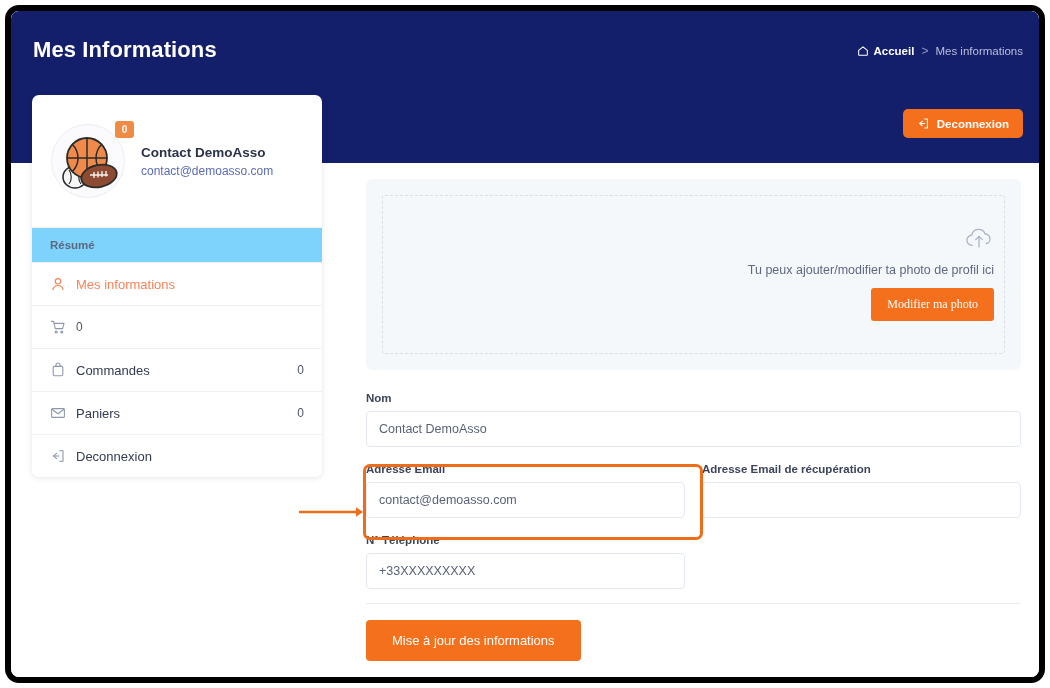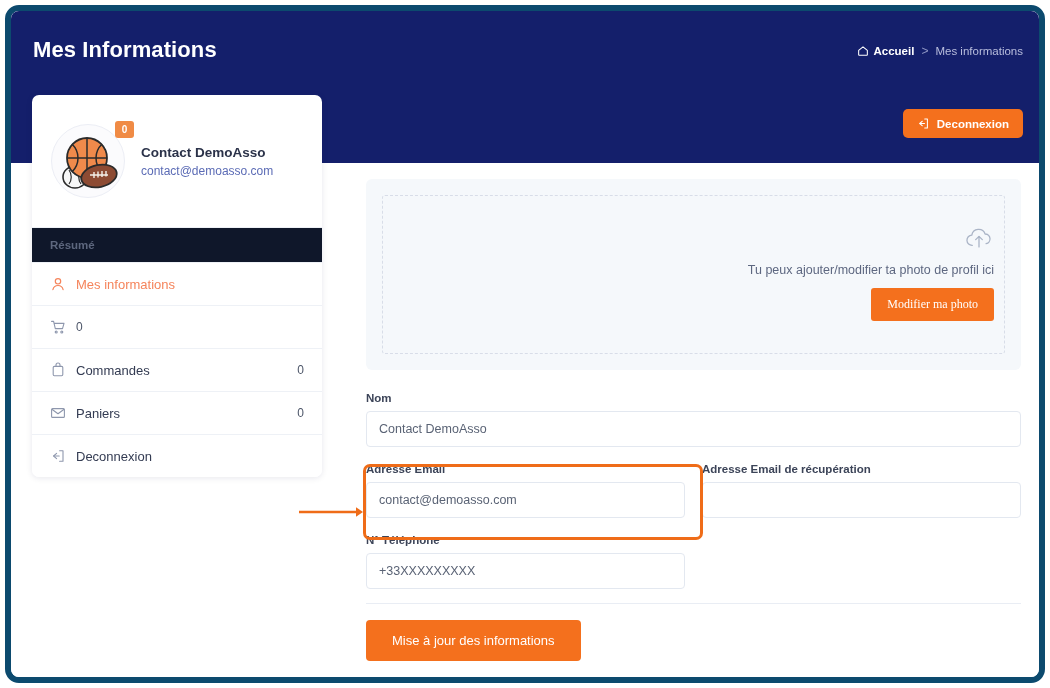--- a/index.html
+++ b/index.html
@@ -6,21 +6,21 @@
   html, body {
     width: 1050px; height: 688px;
     font-family: "Liberation Sans", sans-serif;
     background: #ffffff;
     overflow: hidden;
   }
   #frame {
     position: absolute;
     left: 5px; top: 5px;
     width: 1040px; height: 678px;
-    border: 6px solid #0c4a6e;
+    border: 6px solid #000000;
     border-radius: 14px;
     background: #ffffff;
     overflow: hidden;
   }
   #page {
     position: absolute;
     left: 0; top: 0;
     width: 1028px; height: 666px;
     background: #ffffff;
     overflow: hidden;
@@ -116,21 +116,21 @@
     display: flex;
     align-items: center;
     justify-content: center;
     padding: 0 4px;
   }
   .user-meta { display: flex; flex-direction: column; gap: 4px; }
   .user-name { font-size: 13.5px; font-weight: bold; color: #2b3249; }
   .user-mail { font-size: 12px; color: #5b6bb5; }
 
   .side-section-head {
-    background: #0f172a;
+    background: #7dd3fc;
     border-top: 1px solid #eef1f6;
     border-bottom: 1px solid #eef1f6;
     padding: 11px 18px;
     font-size: 11.5px;
     font-weight: bold;
     color: #5d677e;
   }
   .side-item {
     display: flex;
     align-items: center;

